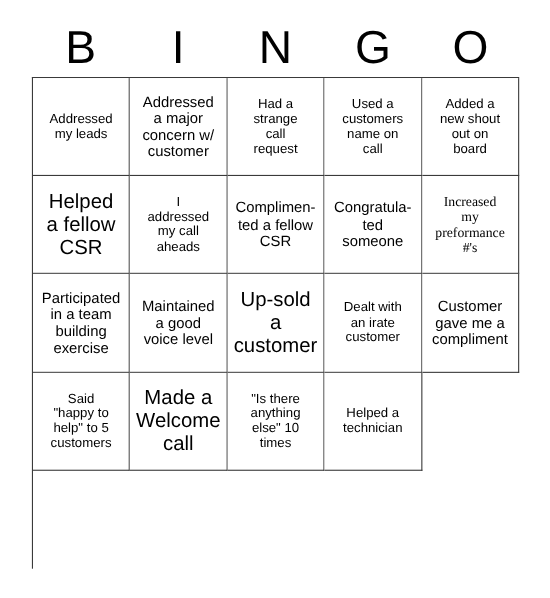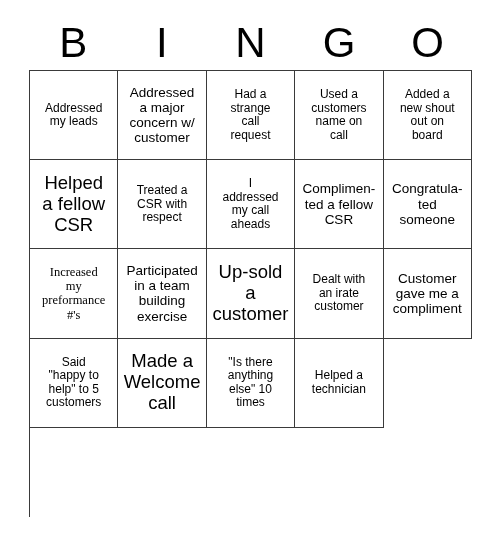--- a/index.html
+++ b/index.html
@@ -119,25 +119,20 @@
 new shout
 out on
 board</span>
       </div>
       <div class="cell fs-lg">
         <span class="txt">Helped
 a fellow
 CSR</span>
       </div>
       <div class="cell fs-md">
-        <span class="txt">Treated a
-CSR with
-respect</span>
-      </div>
-      <div class="cell fs-md">
         <span class="txt">I
 addressed
 my call
 aheads</span>
       </div>
       <div class="cell fs-sm">
         <span class="txt">Complimen-
 ted a fellow
 CSR</span>
       </div>
@@ -151,20 +146,25 @@
 my
 preformance
 #'s</span>
       </div>
       <div class="cell fs-sm">
         <span class="txt">Participated
 in a team
 building
 exercise</span>
       </div>
+      <div class="cell fs-sm">
+        <span class="txt">Maintained
+a good
+voice level</span>
+      </div>
       <div class="cell fs-lg">
         <span class="txt">Up-sold
 a
 customer</span>
       </div>
       <div class="cell fs-md">
         <span class="txt">Dealt with
 an irate
 customer</span>
       </div>

